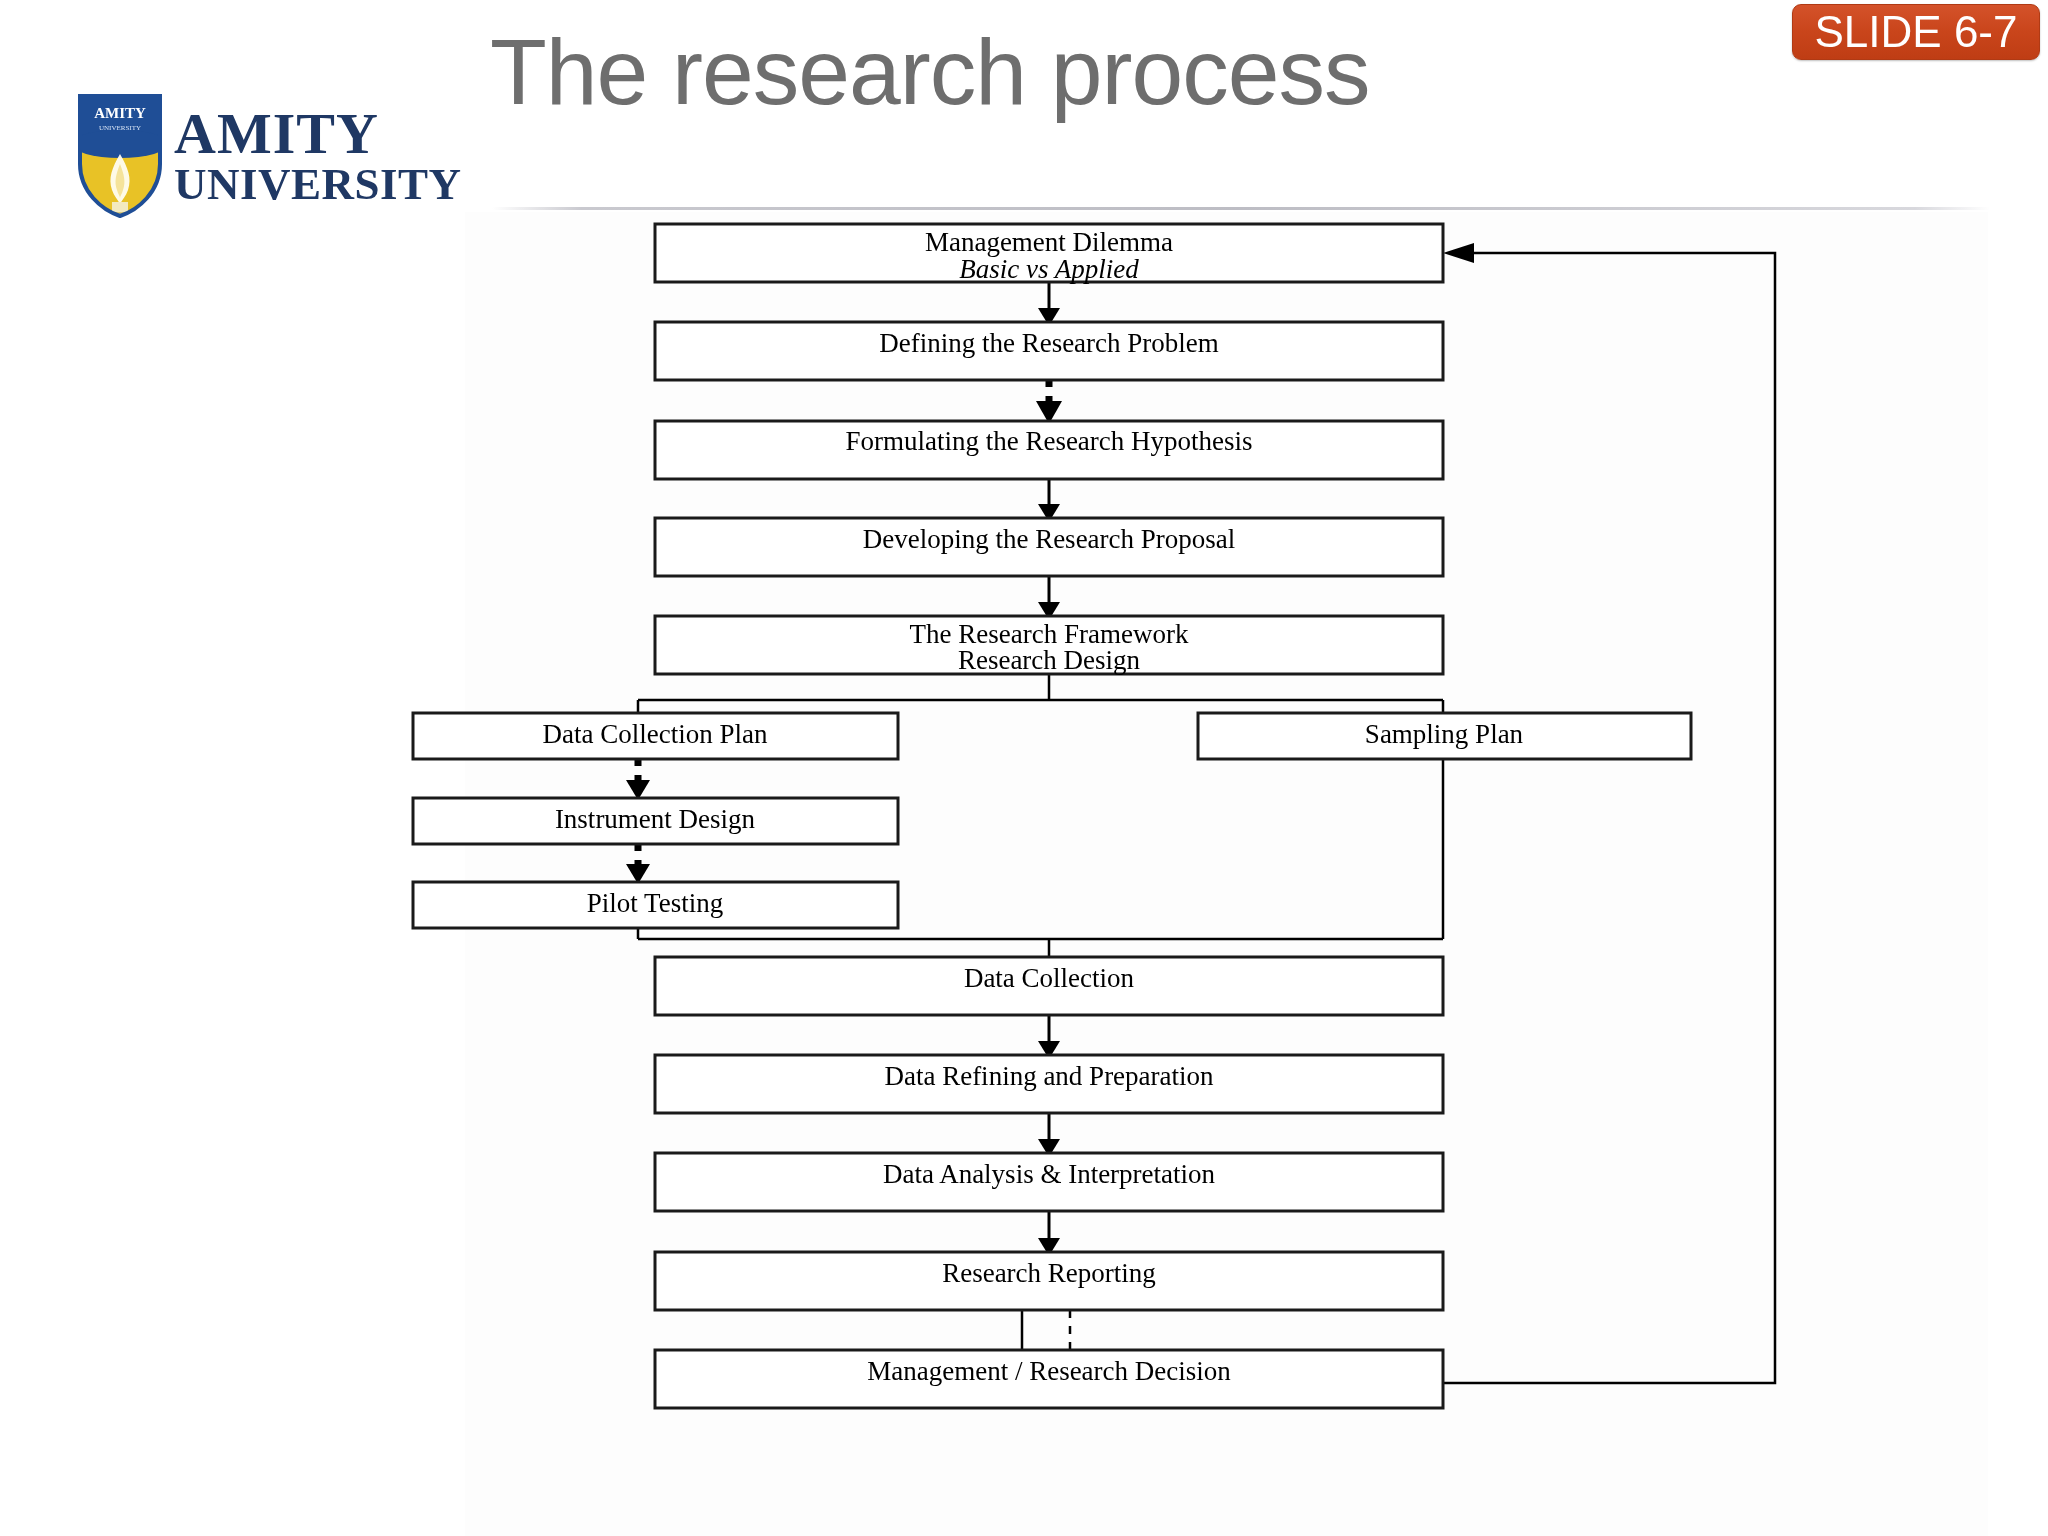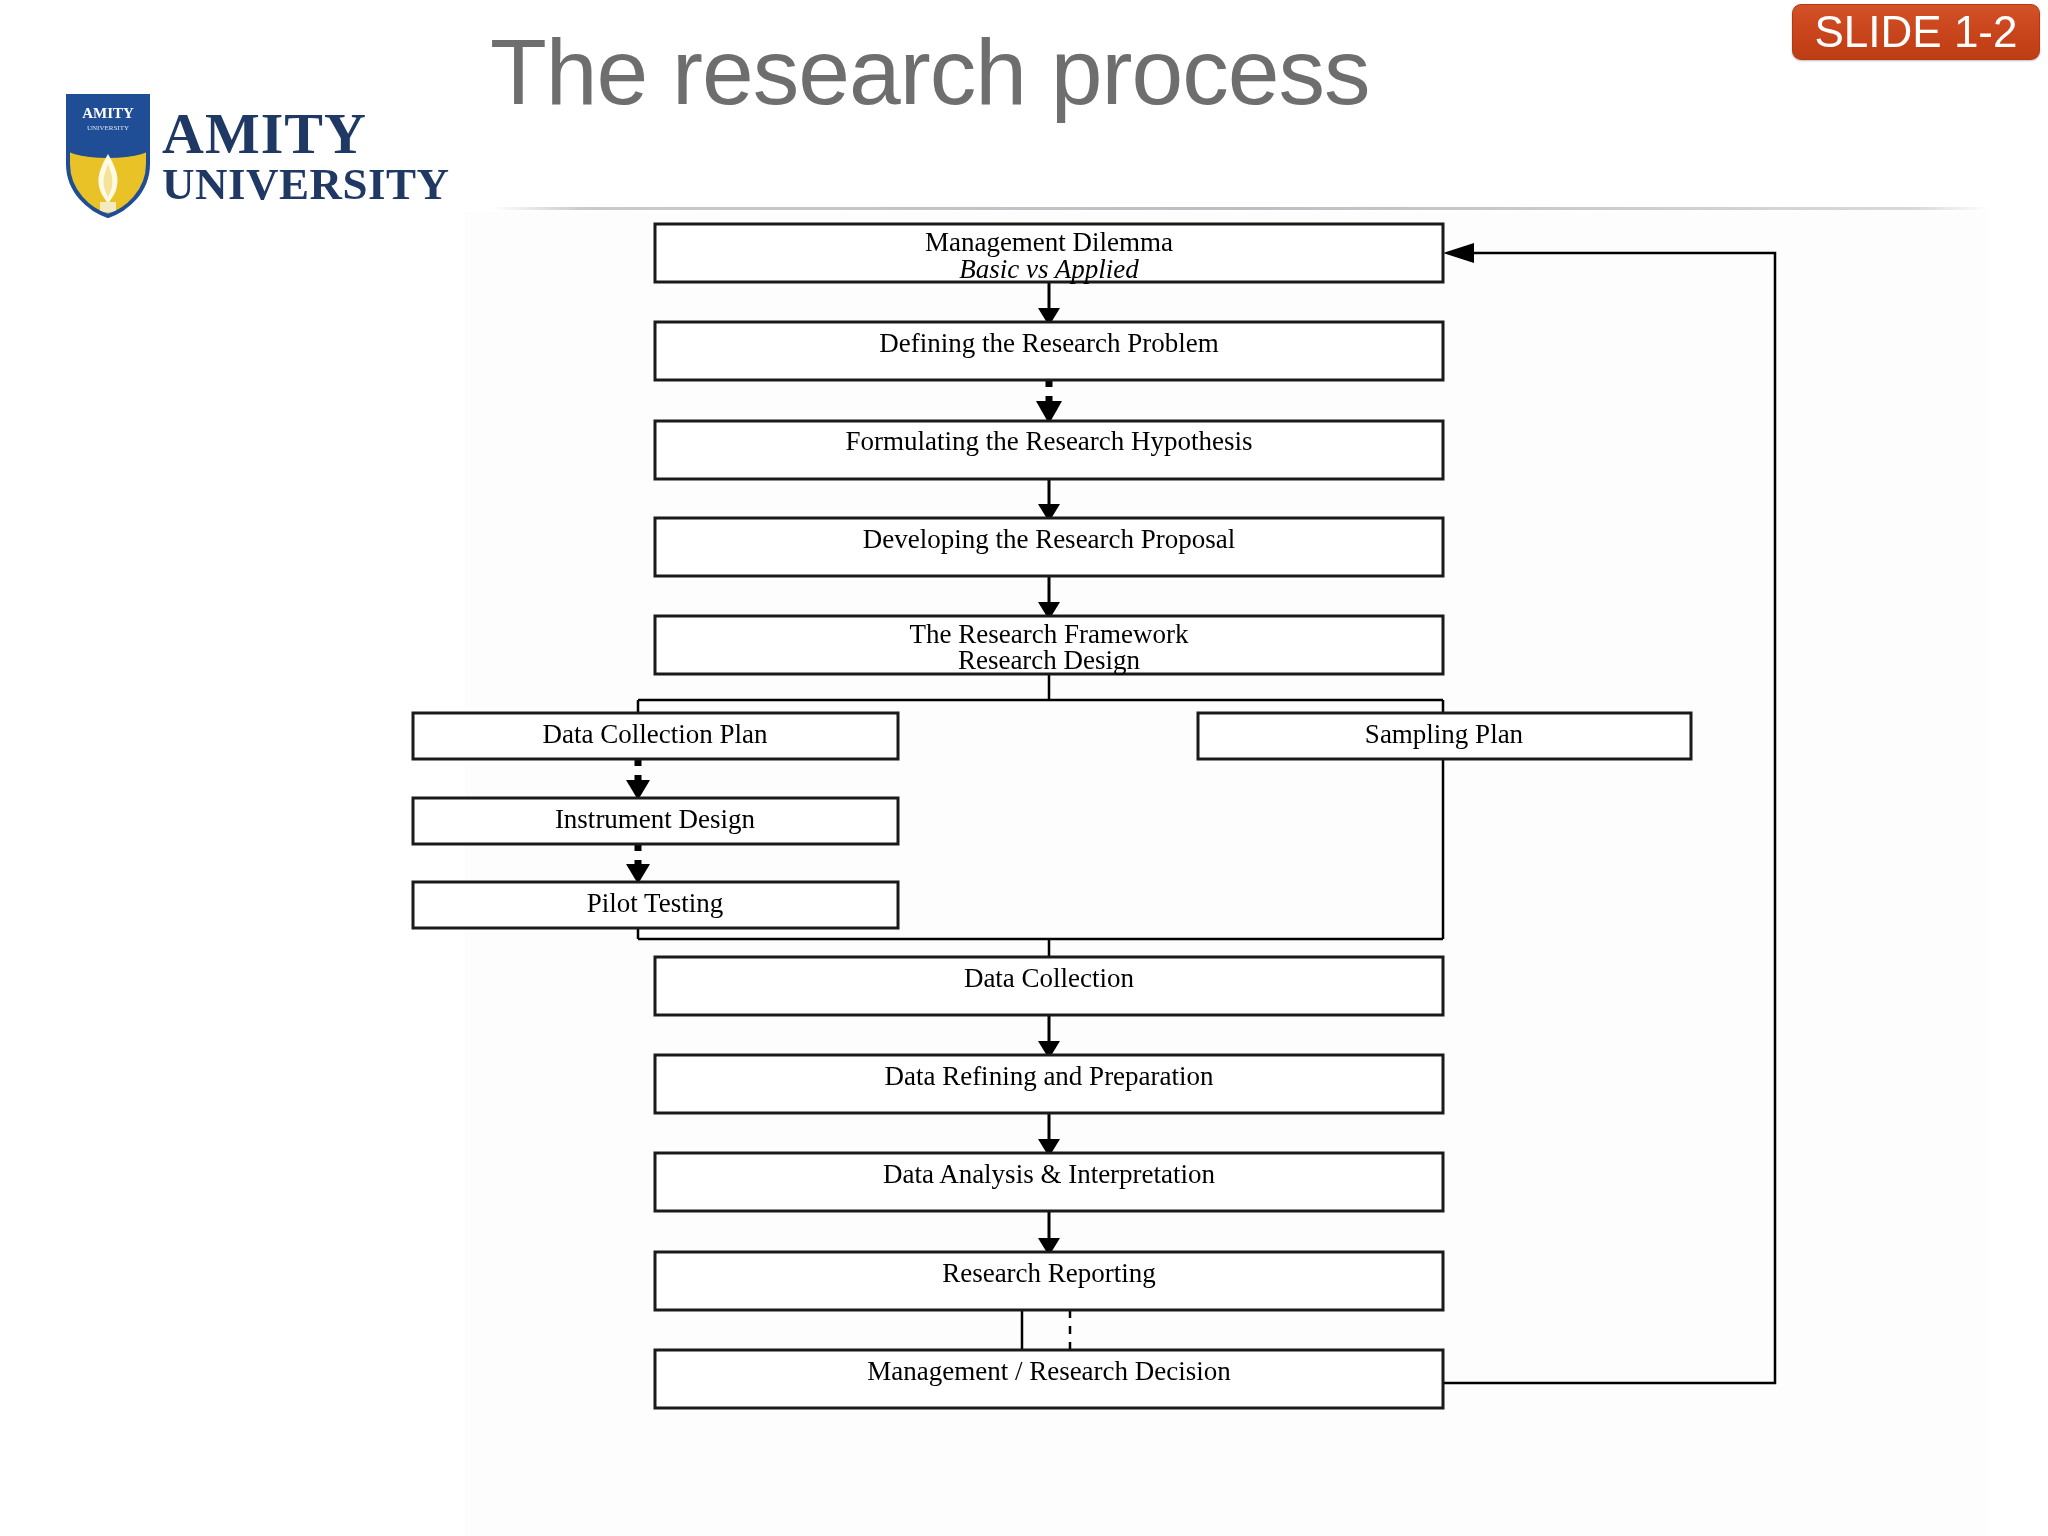--- a/index.html
+++ b/index.html
@@ -73,21 +73,21 @@
     font-weight: normal;
     line-height: 54px;
     text-align: center;
     white-space: nowrap;
     box-shadow: 0 1px 2px rgba(0,0,0,0.25);
   }
 
   
   #amity-logo {
     position: absolute;
-    left: 62px;
+    left: 74px;
     top: 92px;
     width: 375px;
     height: 128px;
   }
   #amity-shield { position: absolute; left: 0; top: 0; width: 92px; height: 128px; }
   #amity-wordmark {
     position: absolute;
     left: 100px;
     top: 8px;
     width: 272px;
@@ -151,21 +151,21 @@
 <body>
 
 <div id="slide">
 
   <div id="content-panel"></div>
 
   <div id="slide-title">The research process</div>
 
   <div id="title-rule"></div>
 
-  <div id="slide-badge">SLIDE 1-2</div>
+  <div id="slide-badge">SLIDE 6-7</div>
 
   <div id="amity-logo">
     <svg id="amity-shield" viewBox="0 0 92 128">
       <defs>
         <clipPath id="shieldClip">
           <path d="M6 4 H86 V72 C86 100 64 118 46 124 C28 118 6 100 6 72 Z"></path>
         </clipPath>
       </defs>
       <g clip-path="url(#shieldClip)">
         <rect x="0" y="0" width="92" height="48" fill="#1F4E96"></rect>

